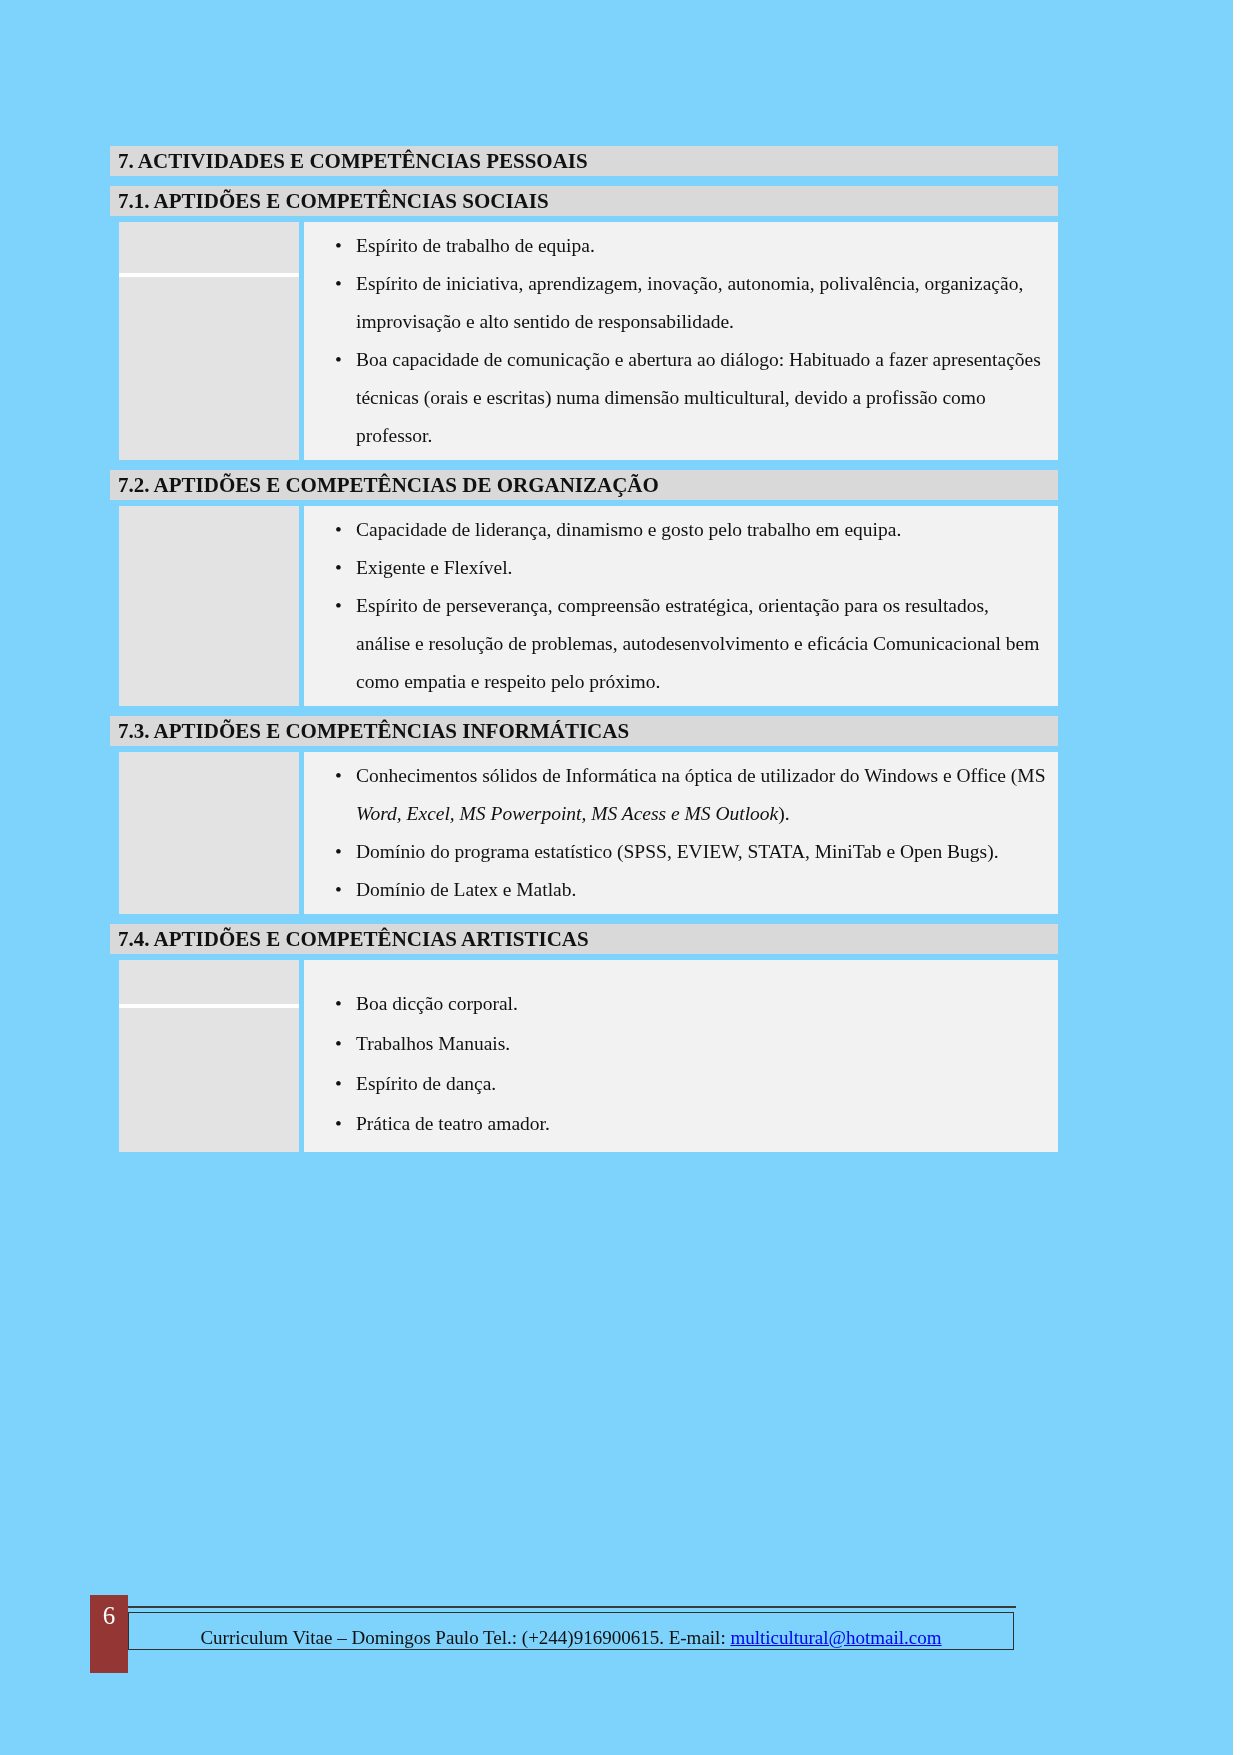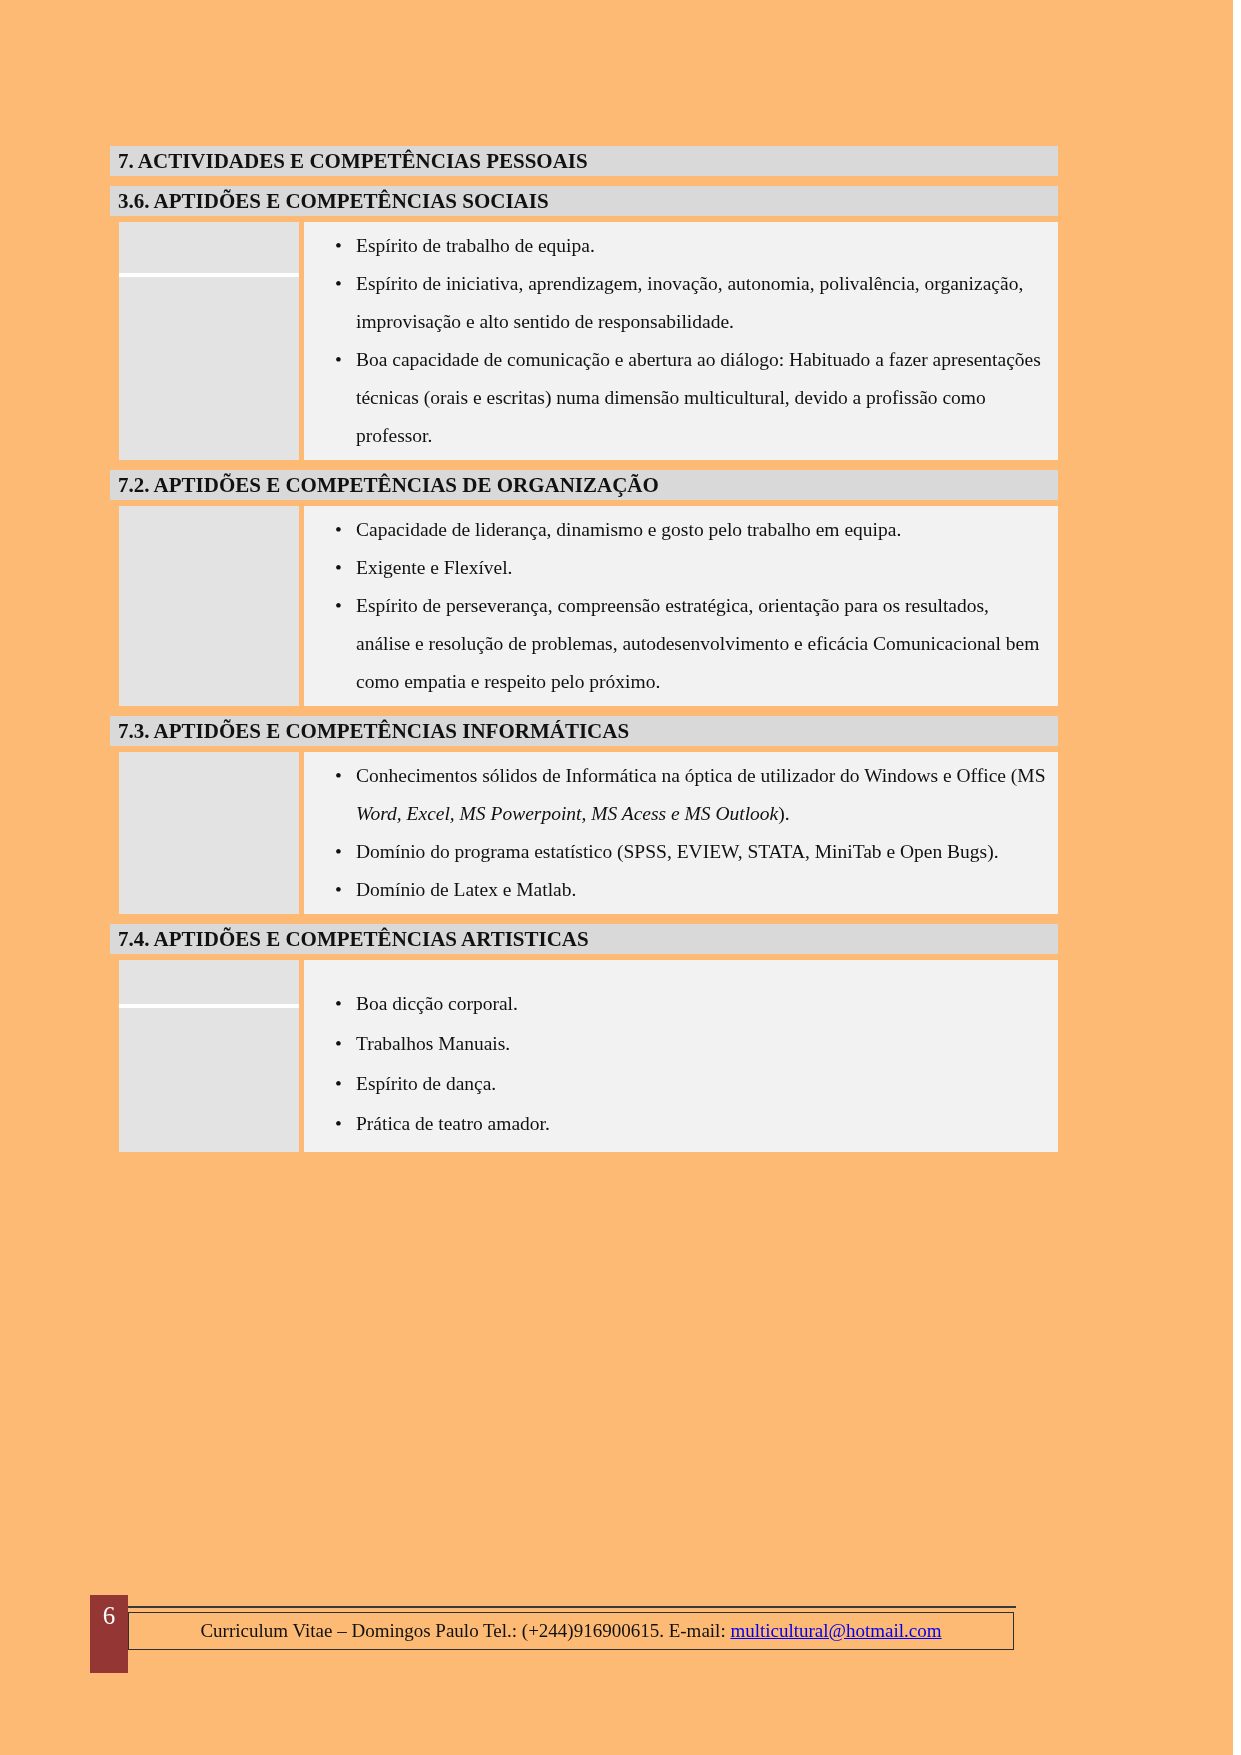--- a/index.html
+++ b/index.html
@@ -1,18 +1,18 @@
 <!DOCTYPE html>
 <html lang="pt"><head>
 <meta charset="utf-8">
 <title>Document</title>
 <style>
   html,body { margin:0; padding:0; background:#ffffff; }
   .page {
-    position:relative; width:1233px; height:1755px; background:#fdba74;
+    position:relative; width:1233px; height:1755px; background:#7dd3fc;
     font-family:"Liberation Serif","DejaVu Serif",serif; color:#111111; overflow:hidden;
   }
   .content { position:absolute; left:110px; top:146px; width:948px; }
 
   .sec-h {
     background:#d9d9d9; font-weight:bold; font-size:21px; line-height:30px;
     height:30px; padding-left:8px; margin-bottom:6px; white-space:nowrap;
   }
   .sec-h.first { margin-bottom:10px; }
 
@@ -30,33 +30,33 @@
   ul.bullets li i { font-style:italic; }
 
   .footer-num {
     position:absolute; left:90px; top:1595px; width:38px; height:78px;
     background:#943634; color:#ffffff; font-size:25px; text-align:center; line-height:42px;
   }
   .footer-rule { position:absolute; left:128px; top:1606px; width:888px; height:2px; background:#3a3a3a; }
   .footer-box {
     position:absolute; left:128px; top:1612px; width:886px; height:38px;
     border:1px solid #2f2f2f; box-sizing:border-box;
-    display:flex; align-items:center; justify-content:center; font-size:19px; white-space:pre;
+    display:flex; align-items:flex-end; justify-content:center; font-size:19px; white-space:pre;
   }
   .footer-box a { color:#0000ee; text-decoration:underline; }
 </style>
 </head>
 <body>
 
 <div class="page">
   <div class="content">
 
     <div class="sec-h first">7. ACTIVIDADES E COMPETÊNCIAS PESSOAIS</div>
 
-    <div class="sec-h">3.6. APTIDÕES E COMPETÊNCIAS SOCIAIS</div>
+    <div class="sec-h">7.1. APTIDÕES E COMPETÊNCIAS SOCIAIS</div>
     <div class="row">
       <div class="label-cell">
         <div class="cell-divider" style="top:51px"></div>
       </div>
       <div class="body-cell">
         <ul class="bullets">
           <li>Espírito de trabalho de equipa.</li>
           <li>Espírito de iniciativa, aprendizagem, inovação, autonomia, polivalência, organização, improvisação e alto sentido de responsabilidade.</li>
           <li>Boa capacidade de comunicação e abertura ao diálogo: Habituado a fazer apresentações técnicas (orais e escritas) numa dimensão multicultural, devido a profissão como professor.</li>
         </ul>

